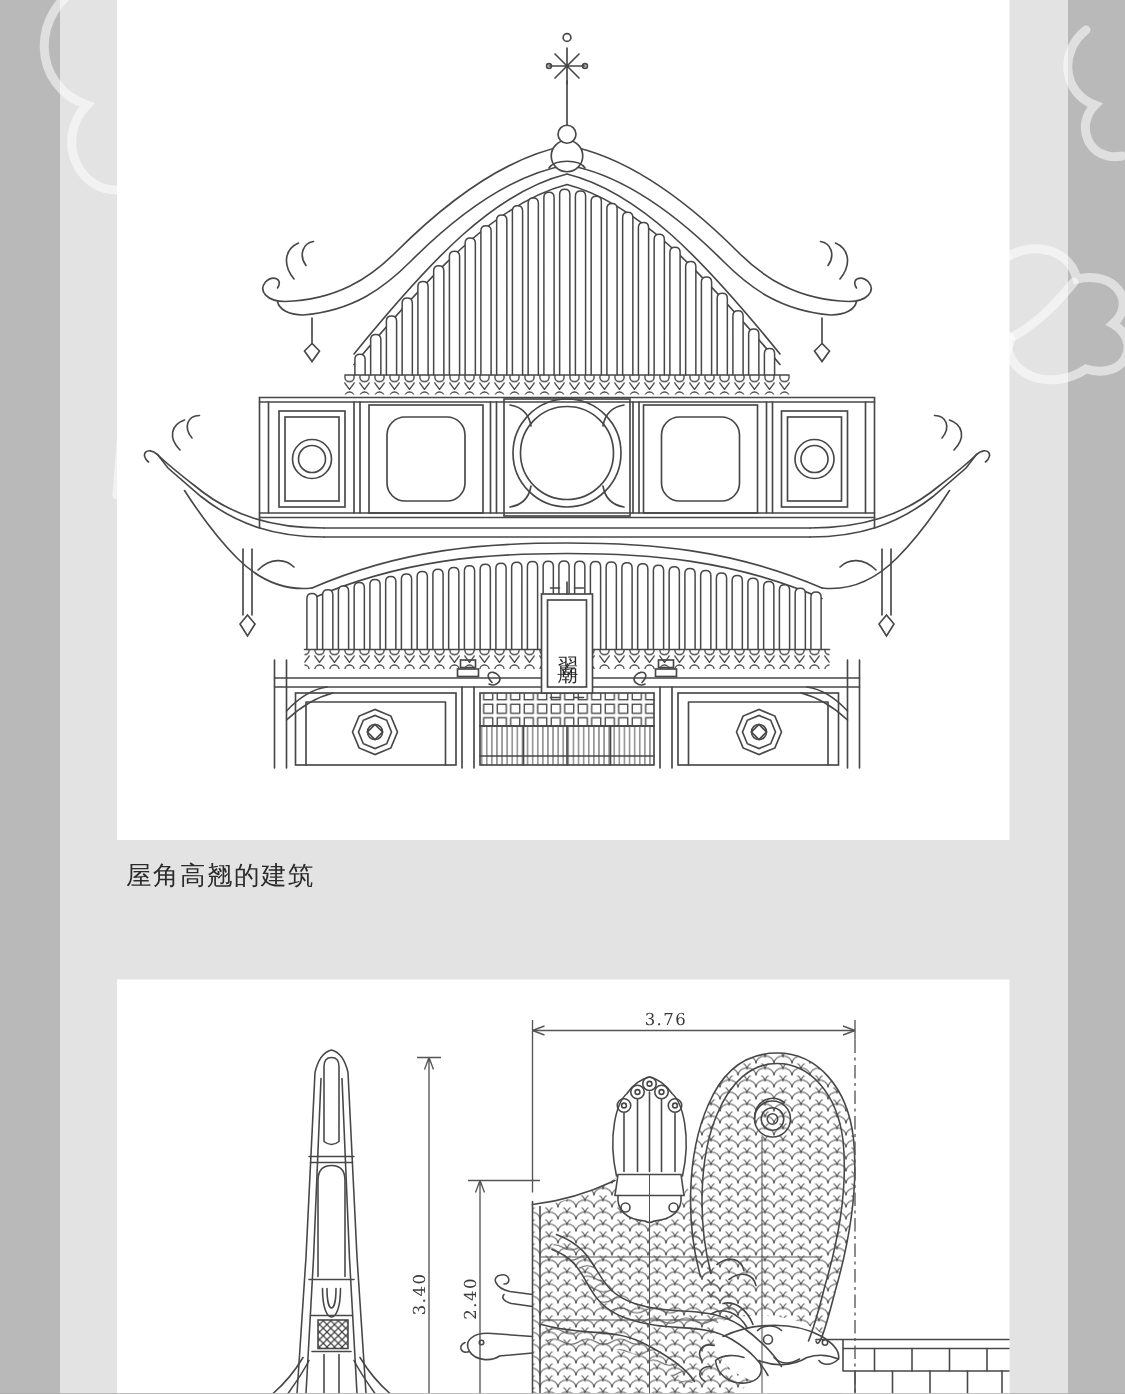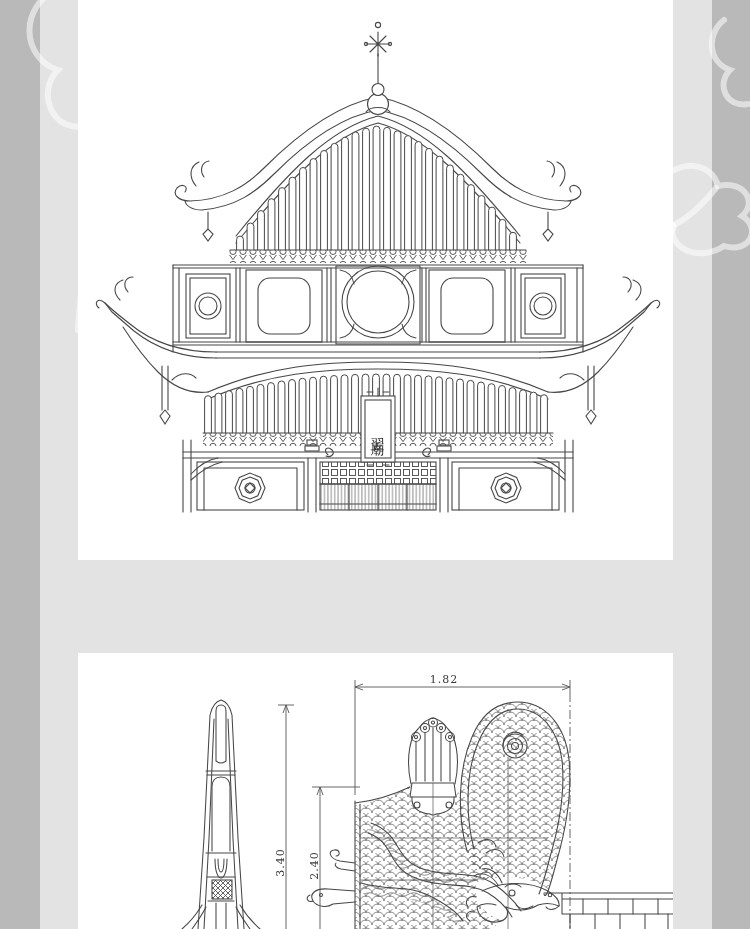--- a/index.html
+++ b/index.html
@@ -147,20 +147,21 @@
         <path d="M 300,54 L 300,83.5"></path>
         <path d="M 300,32 L 300,56 M 288,44 L 312,44 M 292,36 L 308,52 M 308,36 L 292,52"></path>
         <circle cx="300" cy="25" r="2.6"></circle>
           <circle cx="288" cy="44" r="1.6"></circle>
           <circle cx="312" cy="44" r="1.6"></circle>
       </g>
     </svg>
     <div class="plaque-label">翌廟</div>
   </section>
 
+  <div class="caption">屋角高翘的建筑</div>
 
   <section class="panel panel-bottom">
     <svg id="ornament-svg" width="595" height="276" viewBox="0 0 595 276">
       <defs>
         <pattern id="scales" width="12" height="8" patternUnits="userSpaceOnUse">
           <g fill="none" stroke="#5a5a5a" stroke-width="0.7">
             <path d="M0,4 a6,5 0 0 1 12,0"></path>
             <path d="M-6,8 a6,5 0 0 1 12,0"></path>
             <path d="M6,8 a6,5 0 0 1 12,0"></path>
           </g>
@@ -252,17 +253,17 @@
         <path d="M 137,206 C 137,219 140,225 143,225 C 146,225 149,219 149,206 M 140,206 C 140,215 141.5,219 143,219 C 144.5,219 146,215 146,206"></path>
         <rect x="134" y="227" width="20" height="19" fill="url(#hatch)"></rect>
         <path d="M 124,252 C 118,262 111,270 104,276 M 128,254 C 124,262 119,269 114,276"></path>
         <path d="M 162,252 C 168,262 175,270 182,276 M 158,254 C 162,262 167,269 172,276"></path>
         <path d="M 138,250 L 138,276 M 148,250 L 148,276"></path>
       </g>
 
       <path d="M 492,40 L 492,276" fill="none" stroke="#555555" stroke-width="0.9" stroke-dasharray="9 3 2 3"></path>
     </svg>
 
-    <div class="dim dim-w">1.82</div>
+    <div class="dim dim-w">3.76</div>
     <div class="dim dim-h1">3.40</div>
     <div class="dim dim-h2">2.40</div>
   </section>
 </div>
 
 </body></html>

